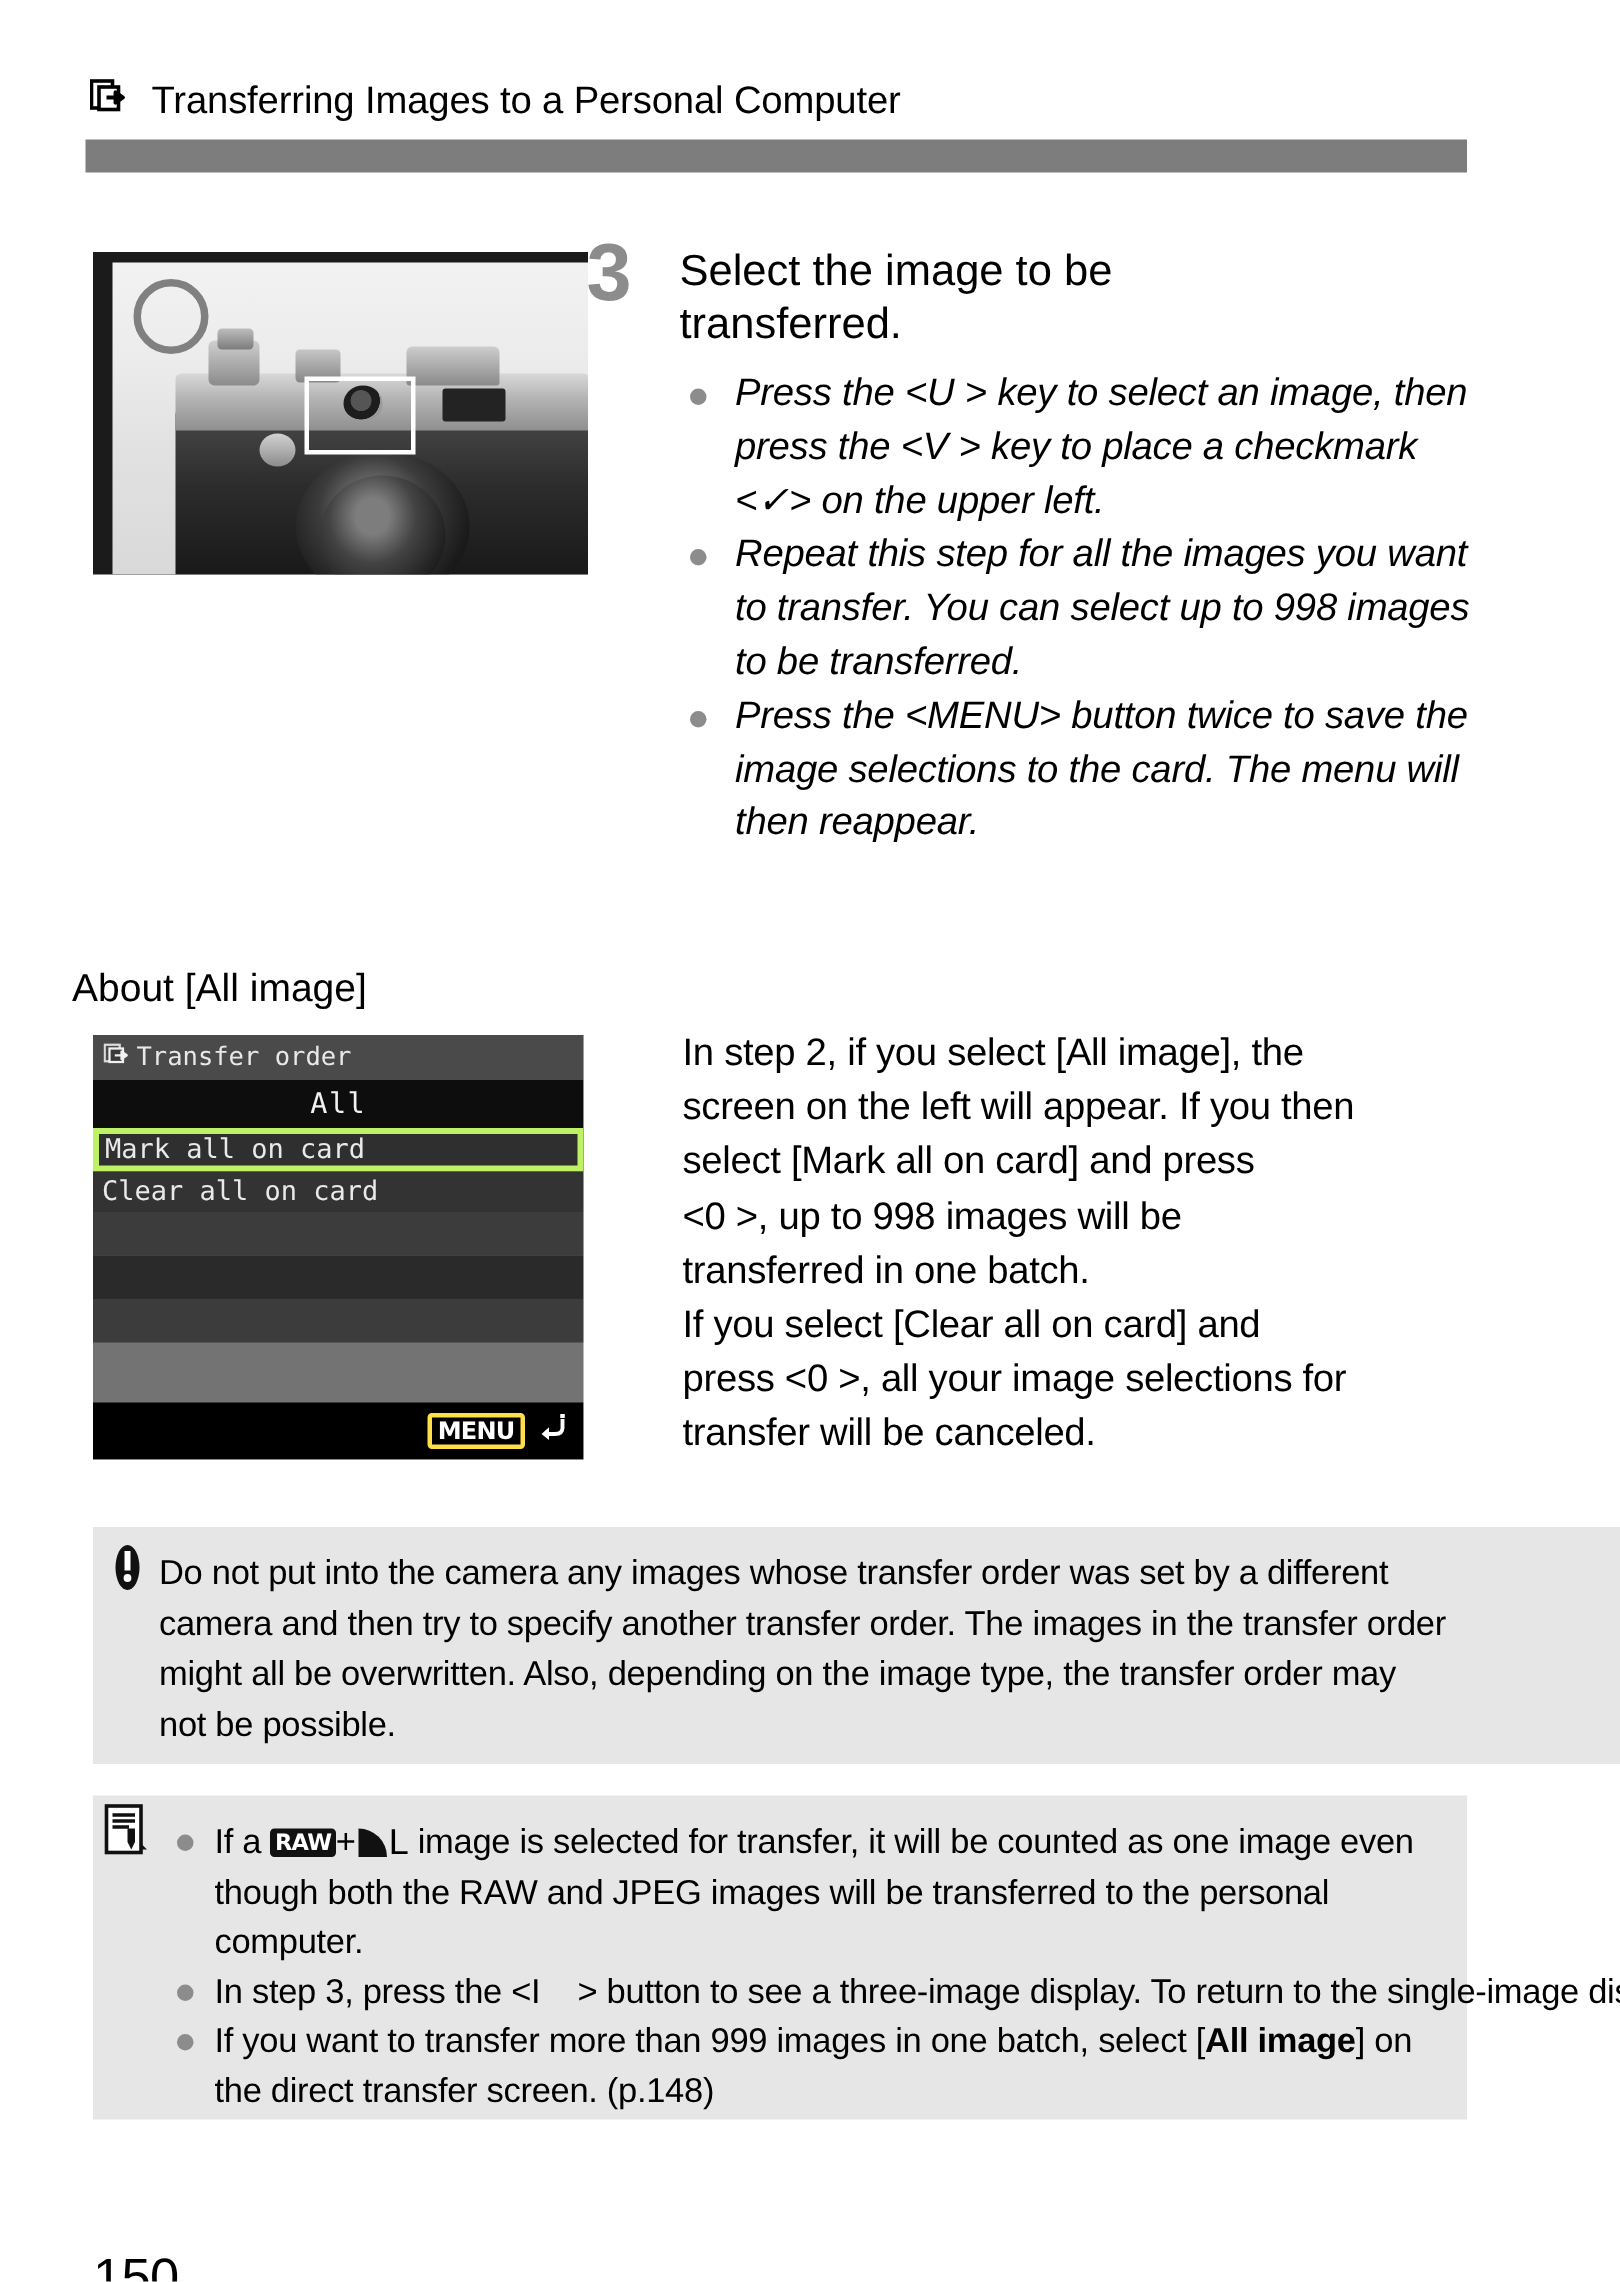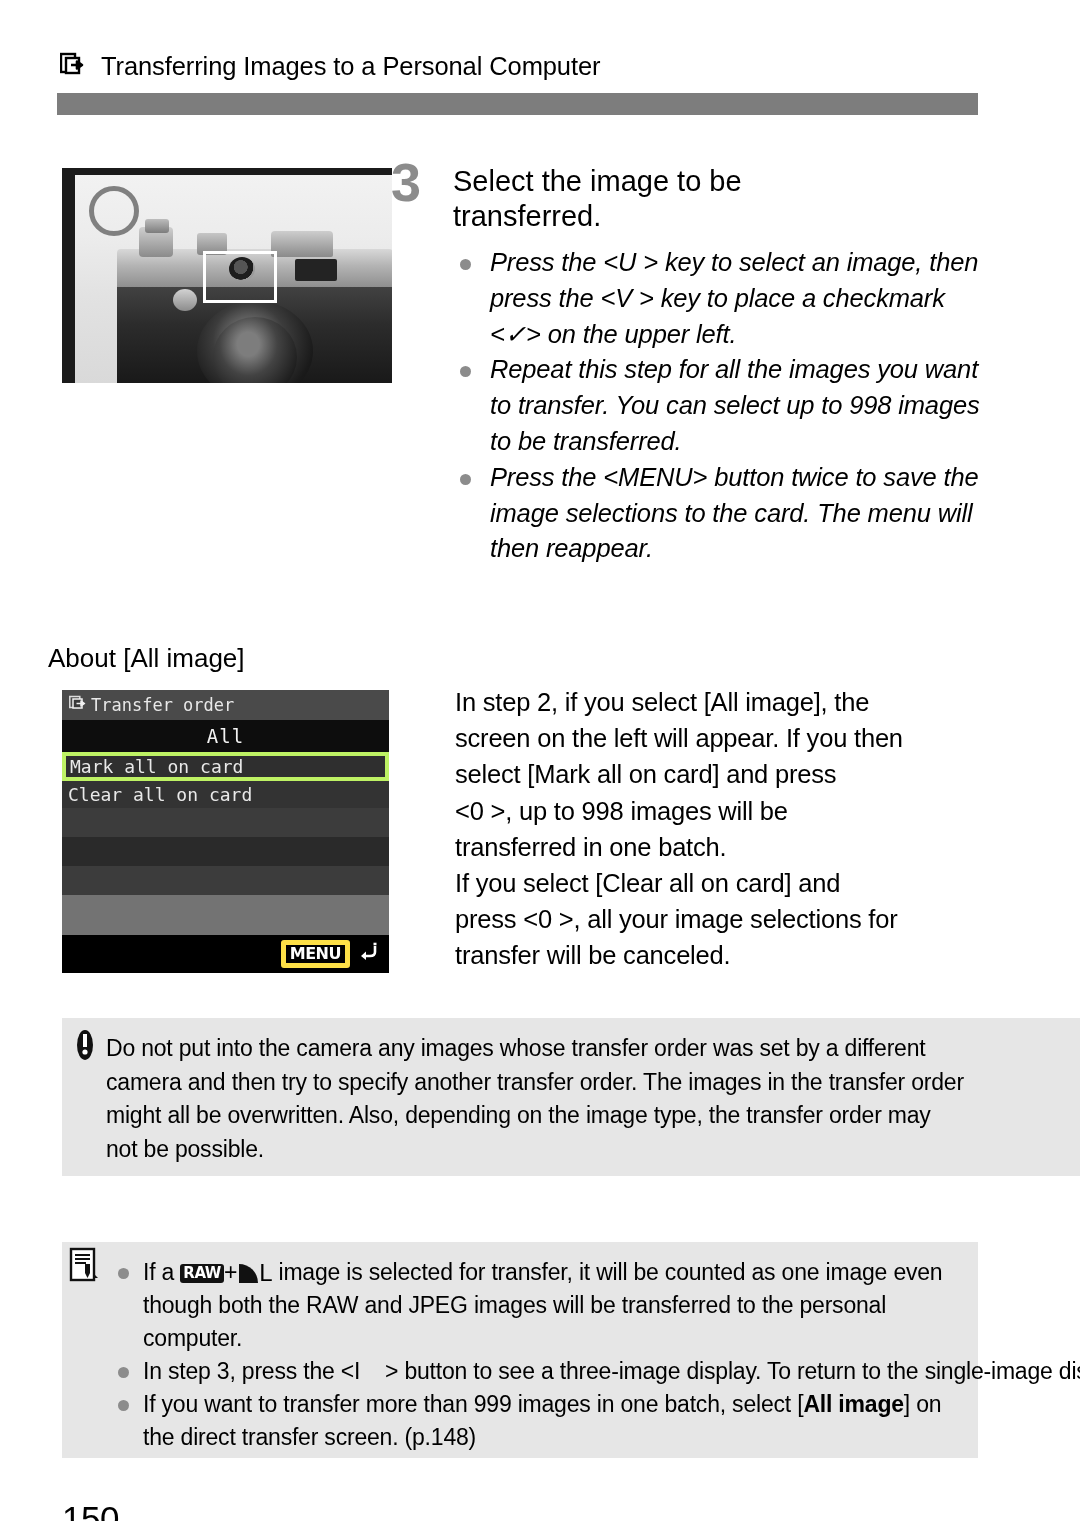--- a/index.html
+++ b/index.html
@@ -234,21 +234,21 @@
   .lcd-foot {
     position: absolute;
     left: 0; bottom: 0;
     width: 100%; height: 38px;
     background: #000000;
     display: flex; align-items: center; justify-content: flex-end;
     padding-right: 10px;
     gap: 7px;
   }
   .menu-badge {
-    border: 5px solid #fde047;
+    border: 3px solid #fde047;
     border-radius: 3px;
     padding: 0px 4px 1px 4px;
     font-family: "DejaVu Sans", sans-serif;
     font-size: 16px;
     font-weight: bold;
     color: #ffffff;
     letter-spacing: -0.5px;
     line-height: 17px;
   }
 
@@ -281,21 +281,20 @@
     line-height: 33.5px;
     letter-spacing: -0.2px;
   }
 
   
   .notes {
     position: absolute;
     left: 62px; top: 1197px;
     width: 916px; height: 216px;
     background: #e6e6e6;
-    margin-top: 45px;
   }
   .notes-icon {
     position: absolute;
     left: 6px; top: 4px;
   }
   .notes-list {
     position: absolute;
     left: 48px; top: 14px;
     width: 860px;
   }

